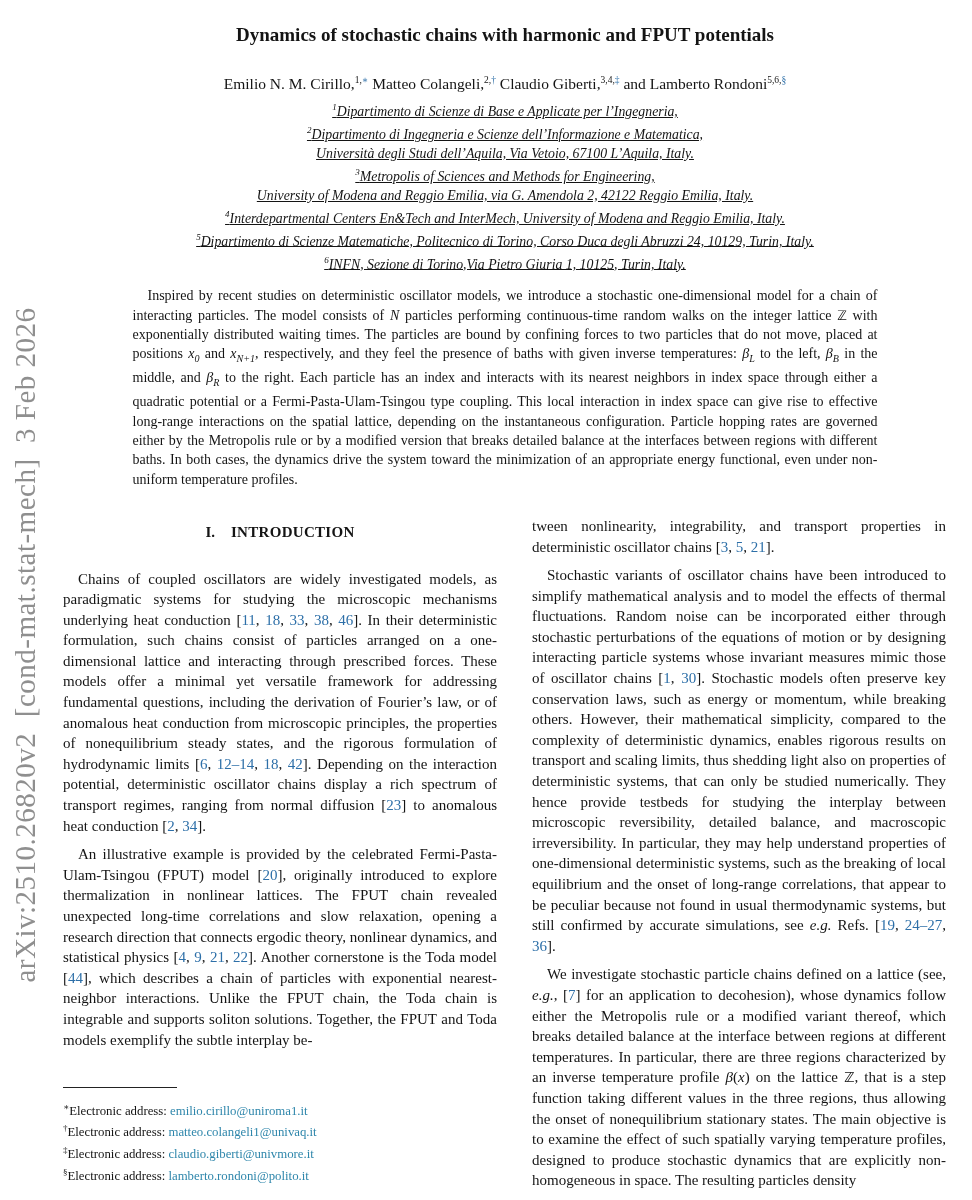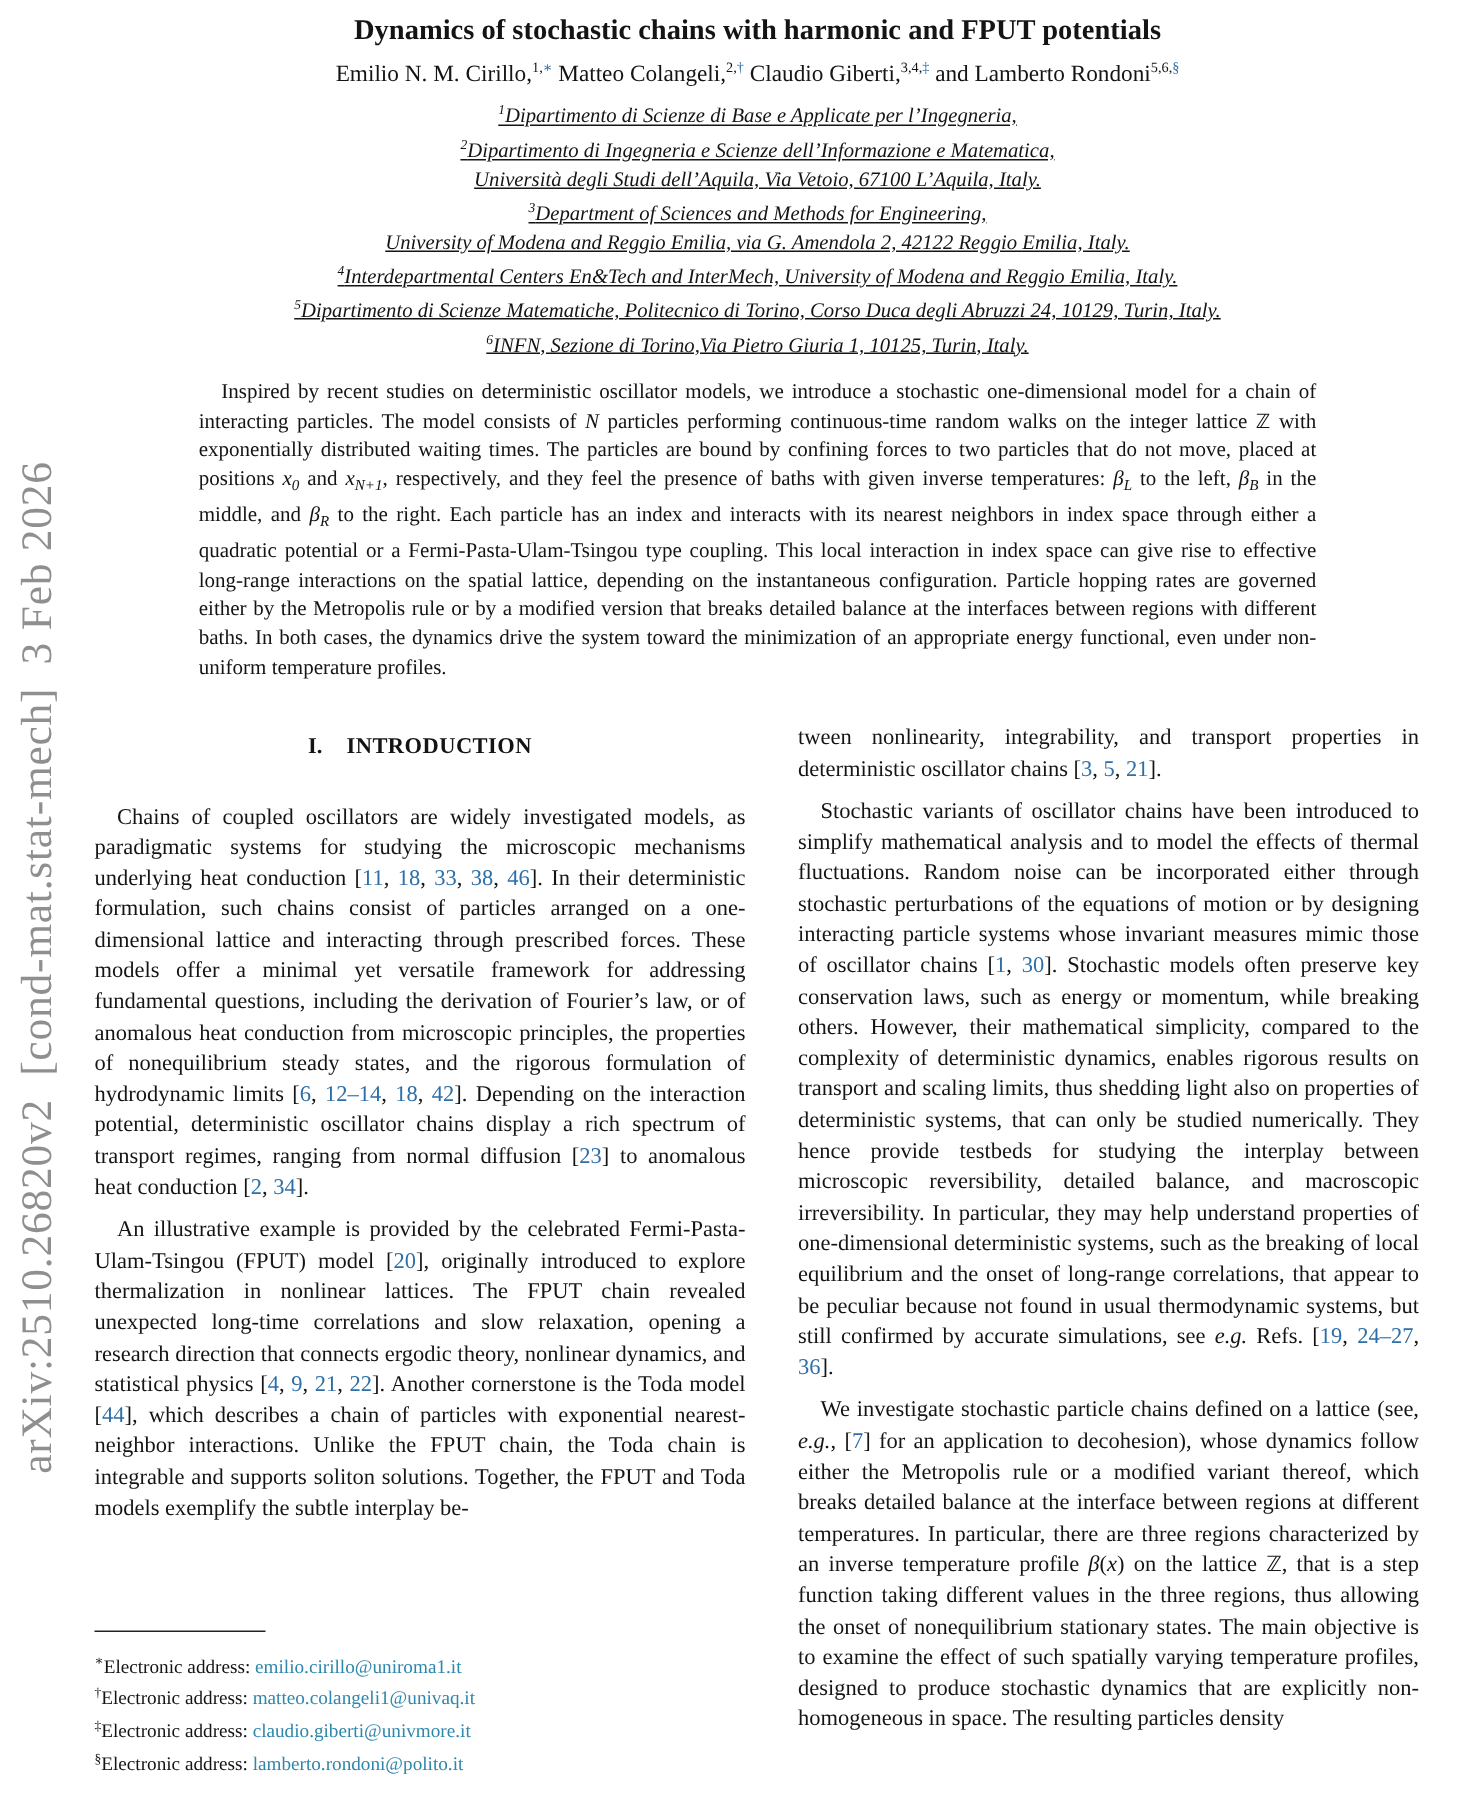--- a/index.html
+++ b/index.html
@@ -1,23 +1,23 @@
 <!DOCTYPE html>
 <html lang="en"><head>
 <meta charset="utf-8">
 <style>
   html,body{margin:0;padding:0;background:#ffffff;}
   .page{position:relative;width:972px;height:1200px;background:#ffffff;overflow:hidden;
         font-family:"Liberation Serif","DejaVu Serif",serif;color:#141414;}
   .watermark{position:absolute;left:-373px;top:627px;width:800px;height:36px;
         transform:rotate(-90deg);text-align:center;font-size:29px;
         color:var(--wm,#8f8f8f);white-space:pre;letter-spacing:0.5px;}
-  .header{margin-left:60px;width:890px;padding-top:10px;}
+  .header{margin-left:60px;width:890px;padding-top:24px;}
   .title{text-align:center;font-weight:bold;font-size:19px;}
-  .authors{text-align:center;font-size:15.5px;margin-top:8px;}
+  .authors{text-align:center;font-size:15.5px;margin-top:28px;}
   .authors sup{font-size:9.5px;}
   .affils{text-align:center;font-style:italic;font-size:13.8px;line-height:19.2px;margin-top:5px;text-decoration:underline;}
   .affils sup{font-size:9px;}
   .abstract{margin:13px auto 0;width:745px;text-align:justify;font-size:14px;line-height:19.3px;}
   .abstract p.indent{text-indent:15px;}
   .columns{display:flex;gap:35px;margin:27px 0 0 63px;}
   .col{text-align:justify;font-size:15px;line-height:20.6px;hyphens:auto;}
   .col-left{width:434px;}
   .col-right{width:414px;}
   .section-heading{text-align:center;font-weight:bold;font-size:15px;margin:6px 0 26px 0;}
@@ -41,21 +41,21 @@
 
   <div class="watermark">arXiv:2510.26820v2  [cond-mat.stat-mech]  3 Feb 2026</div>
 
   <div class="header">
     <div class="title">Dynamics of stochastic chains with harmonic and FPUT potentials</div>
     <div class="authors"><span>Emilio N. M. Cirillo,</span><sup>1,</sup><sup class="cite">∗</sup><span> Matteo Colangeli,</span><sup>2,</sup><sup class="cite">†</sup><span> Claudio Giberti,</span><sup>3,4,</sup><sup class="cite">‡</sup><span> and Lamberto Rondoni</span><sup>5,6,</sup><sup class="cite">§</sup></div>
     <div class="affils">
         <div><sup>1</sup><span>Dipartimento di Scienze di Base e Applicate per l’Ingegneria,</span></div>
         <div><sup>2</sup><span>Dipartimento di Ingegneria e Scienze dell’Informazione e Matematica,</span></div>
         <div><span>Università degli Studi dell’Aquila, Via Vetoio, 67100 L’Aquila, Italy.</span></div>
-        <div><sup>3</sup><span>Department of Sciences and Methods for Engineering,</span></div>
+        <div><sup>3</sup><span>Metropolis of Sciences and Methods for Engineering,</span></div>
         <div><span>University of Modena and Reggio Emilia, via G. Amendola 2, 42122 Reggio Emilia, Italy.</span></div>
         <div><sup>4</sup><span>Interdepartmental Centers En&amp;Tech and InterMech, University of Modena and Reggio Emilia, Italy.</span></div>
         <div><sup>5</sup><span>Dipartimento di Scienze Matematiche, Politecnico di Torino, Corso Duca degli Abruzzi 24, 10129, Turin, Italy.</span></div>
         <div><sup>6</sup><span>INFN, Sezione di Torino,Via Pietro Giuria 1, 10125, Turin, Italy.</span></div>
       </div>
     <div class="abstract">
         <p class="indent"><span>Inspired by recent studies on deterministic oscillator models, we introduce a stochastic one-dimensional model for a chain of interacting particles. The model consists of </span><span class="it">N</span><span> particles performing continuous-time random walks on the integer lattice </span><span class="bb">ℤ</span><span> with exponentially distributed waiting times. The particles are bound by confining forces to two particles that do not move, placed at positions </span><span class="it">x</span><sub class="it">0</sub><span> and </span><span class="it">x</span><sub class="it">N+1</sub><span>, respectively, and they feel the presence of baths with given inverse temperatures: </span><span class="it">β</span><sub class="it">L</sub><span> to the left, </span><span class="it">β</span><sub class="it">B</sub><span> in the middle, and </span><span class="it">β</span><sub class="it">R</sub><span> to the right. Each particle has an index and interacts with its nearest neighbors in index space through either a quadratic potential or a Fermi-Pasta-Ulam-Tsingou type coupling. This local interaction in index space can give rise to effective long-range interactions on the spatial lattice, depending on the instantaneous configuration. Particle hopping rates are governed either by the Metropolis rule or by a modified version that breaks detailed balance at the interfaces between regions with different baths. In both cases, the dynamics drive the system toward the minimization of an appropriate energy functional, even under non-uniform temperature profiles.</span></p>
       </div>
   </div>
 

